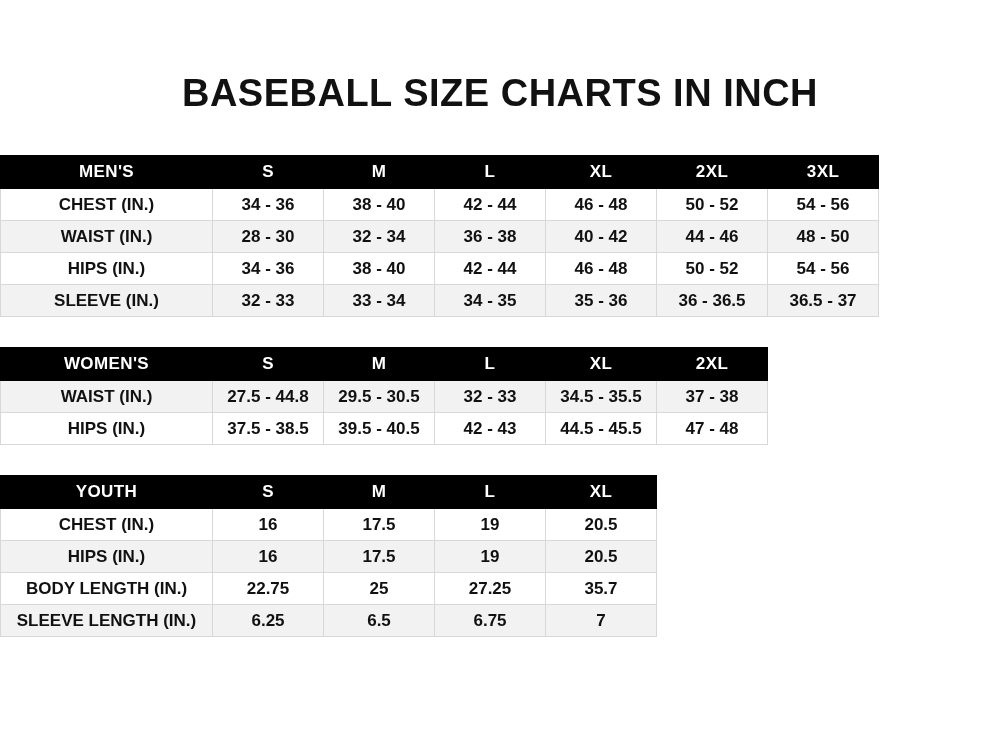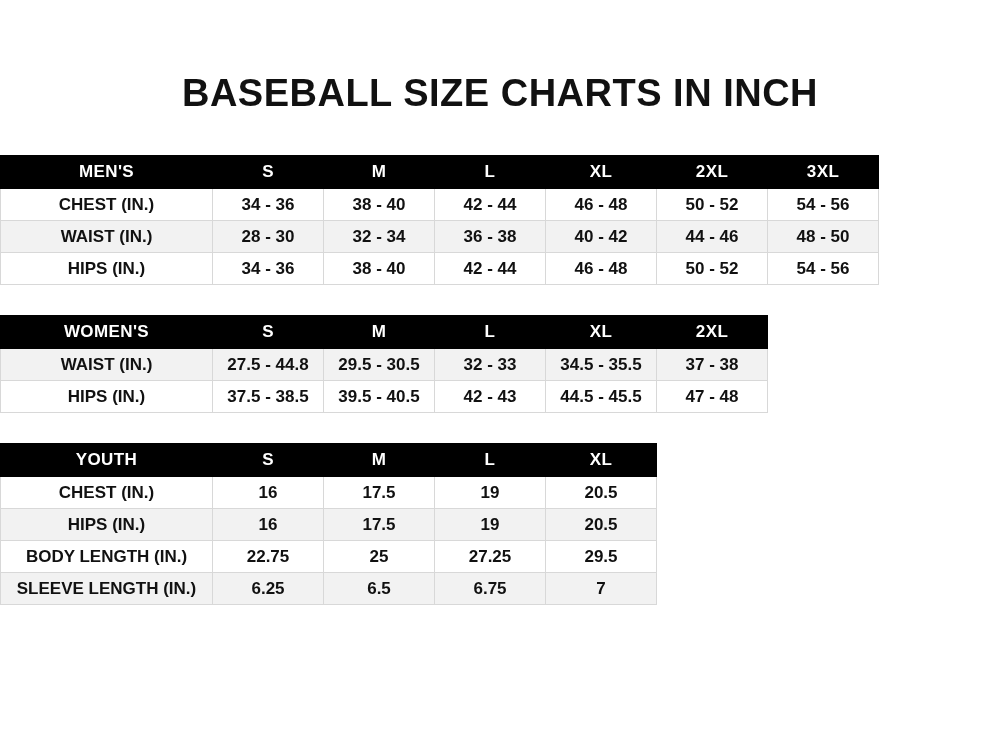--- a/index.html
+++ b/index.html
@@ -127,20 +127,29 @@
         </tr>
         <tr>
           <td class="row-label">HIPS (IN.)</td>
           <td>34 - 36</td>
           <td>38 - 40</td>
           <td>42 - 44</td>
           <td>46 - 48</td>
           <td>50 - 52</td>
           <td>54 - 56</td>
         </tr>
+        <tr class="alt">
+          <td class="row-label">SLEEVE (IN.)</td>
+          <td>32 - 33</td>
+          <td>33 - 34</td>
+          <td>34 - 35</td>
+          <td>35 - 36</td>
+          <td>36 - 36.5</td>
+          <td>36.5 - 37</td>
+        </tr>
       </tbody>
     </table>
 
     <table class="size-table t-women">
       <colgroup>
         <col class="c0">
           <col class="cx">
           <col class="cx">
           <col class="cx">
           <col class="cx">
@@ -206,21 +215,21 @@
           <td>16</td>
           <td>17.5</td>
           <td>19</td>
           <td>20.5</td>
         </tr>
         <tr>
           <td class="row-label">BODY LENGTH (IN.)</td>
           <td>22.75</td>
           <td>25</td>
           <td>27.25</td>
-          <td>29.5</td>
+          <td>35.7</td>
         </tr>
         <tr class="alt">
           <td class="row-label">SLEEVE LENGTH (IN.)</td>
           <td>6.25</td>
           <td>6.5</td>
           <td>6.75</td>
           <td>7</td>
         </tr>
       </tbody>
     </table>

